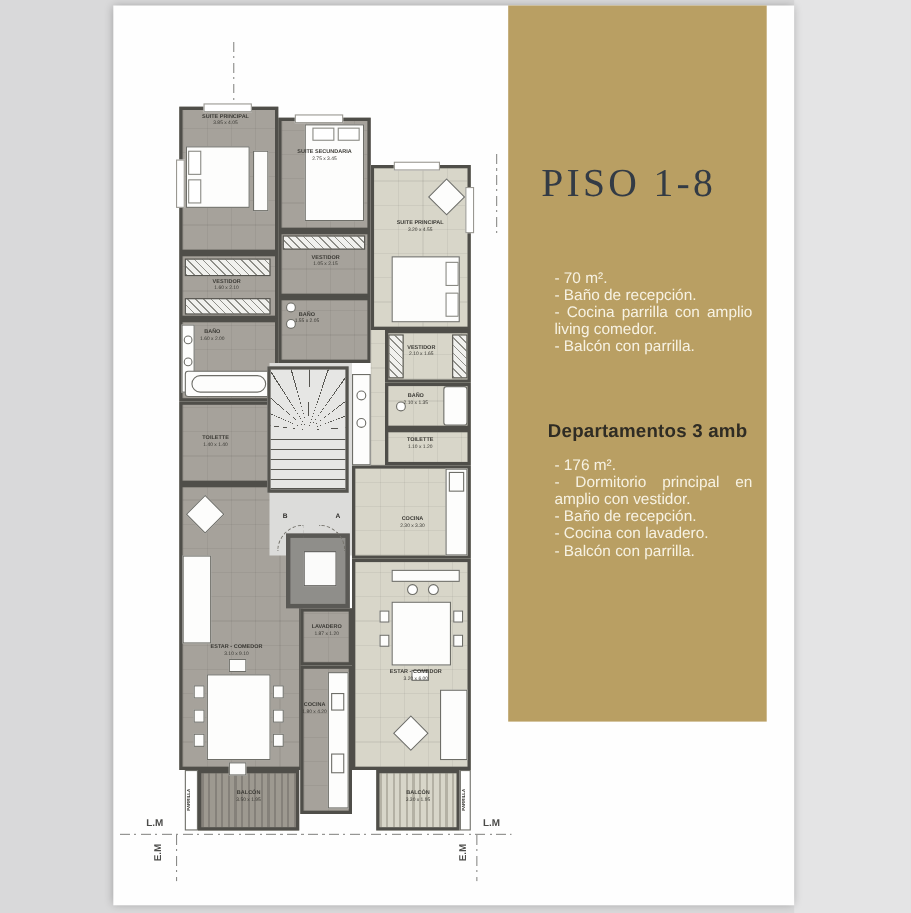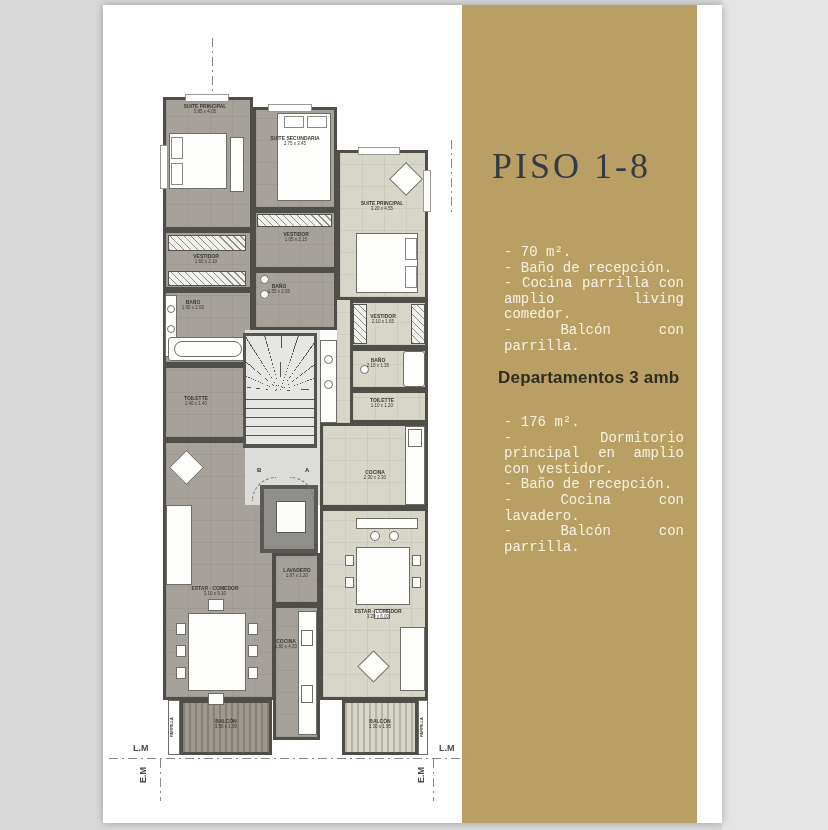--- a/index.html
+++ b/index.html
@@ -2,26 +2,26 @@
 <html><head>
 <meta charset="utf-8">
 <style>
   html,body{margin:0;padding:0;}
   body{width:828px;height:830px;background:#d9d9da;position:relative;overflow:hidden;
        font-family:"Liberation Sans", sans-serif;}
   .rightbg{position:absolute;left:722px;top:0;width:106px;height:830px;background:#e4e4e5;}
   .paper{position:absolute;left:103px;top:5px;width:619px;height:818px;background:#fefefe;
          box-shadow:0 0 8px rgba(0,0,0,.28);}
   
-  .panel{position:absolute;left:359px;top:0;width:235px;height:818px;background:#b99f63;}
+  .panel{position:absolute;left:359px;top:0;width:235px;height:651px;background:#b99f63;}
   .panel h1{position:absolute;left:30px;top:140px;margin:0;font-family:"Liberation Serif",serif;
             font-size:36px;font-weight:500;letter-spacing:3px;color:#333b45;}
   .sec-h{position:absolute;margin:0;font-size:17px;font-weight:bold;color:#2f2c24;letter-spacing:.2px;}
   .sec-items{position:absolute;left:42px;width:180px;color:#f7f2e3;font-size:14px;line-height:15.6px;}
-  .sec-items p{margin:0;text-align:justify;font-family:Liberation Mono, monospace;}
+  .sec-items p{margin:0;text-align:justify;}
   
   .plan{position:absolute;left:57px;top:80px;width:272px;height:700px;}
   .room{position:absolute;box-sizing:border-box;border:3px solid #4f4e49;}
   .dark{background:#a6a29b;background-image:
         repeating-linear-gradient(0deg,rgba(0,0,0,.05) 0 1px,transparent 1px 22px),
         repeating-linear-gradient(90deg,rgba(0,0,0,.05) 0 1px,transparent 1px 22px);}
   .light{background:#d8d6c9;background-image:
         repeating-linear-gradient(0deg,rgba(0,0,0,.05) 0 1px,transparent 1px 22px),
         repeating-linear-gradient(90deg,rgba(0,0,0,.05) 0 1px,transparent 1px 22px);}
   .core{background:#dcdcda;}
@@ -207,21 +207,21 @@
   <aside class="panel">
     <h1>PISO 1-8</h1>
 
     <div class="sec-items" style="top:240px">
       <p>- 70 m².</p>
       <p>- Baño de recepción.</p>
       <p>- Cocina parrilla con amplio living comedor.</p>
       <p>- Balcón con parrilla.</p>
     </div>
 
-    <h2 class="sec-h" style="left:36px;top:363px">Departamentos 3 amb</h2>
+    <h2 class="sec-h" style="left:36px;top:377px">Departamentos 3 amb</h2>
     <div class="sec-items" style="top:410px">
       <p>- 176 m².</p>
       <p>- Dormitorio principal en amplio con vestidor.</p>
       <p>- Baño de recepción.</p>
       <p>- Cocina con lavadero.</p>
       <p>- Balcón con parrilla.</p>
     </div>
   </aside>
 </div>
 

